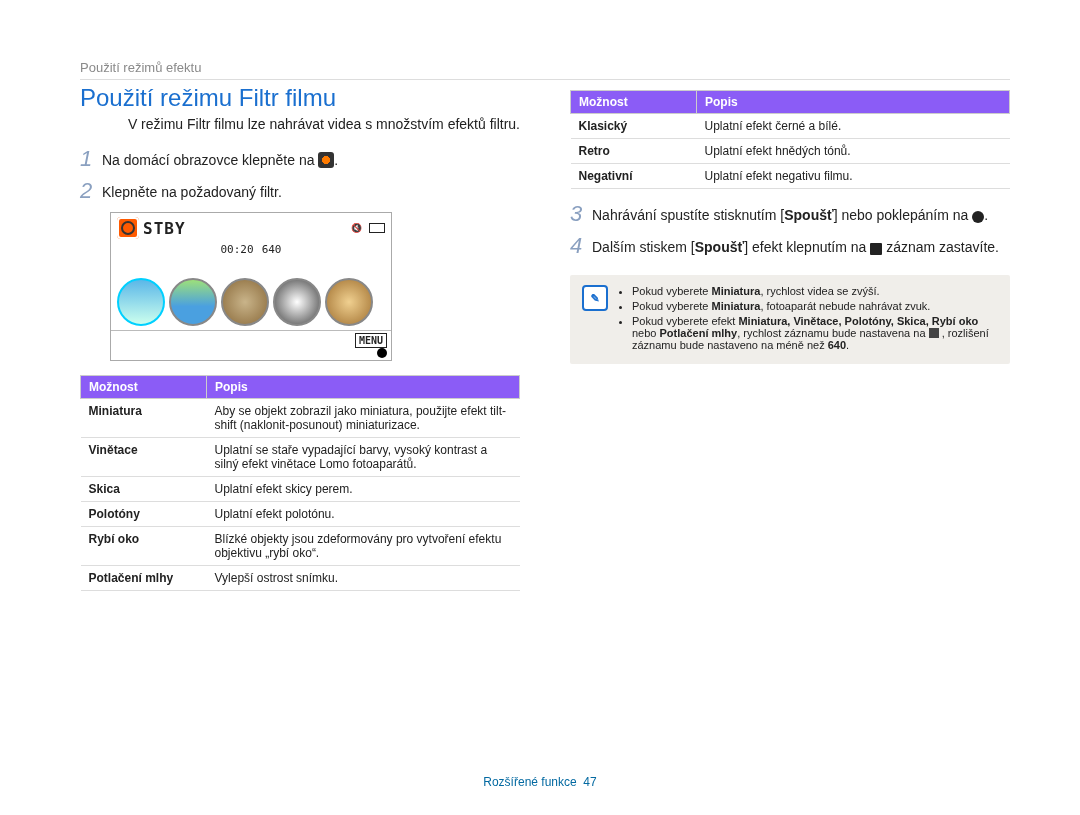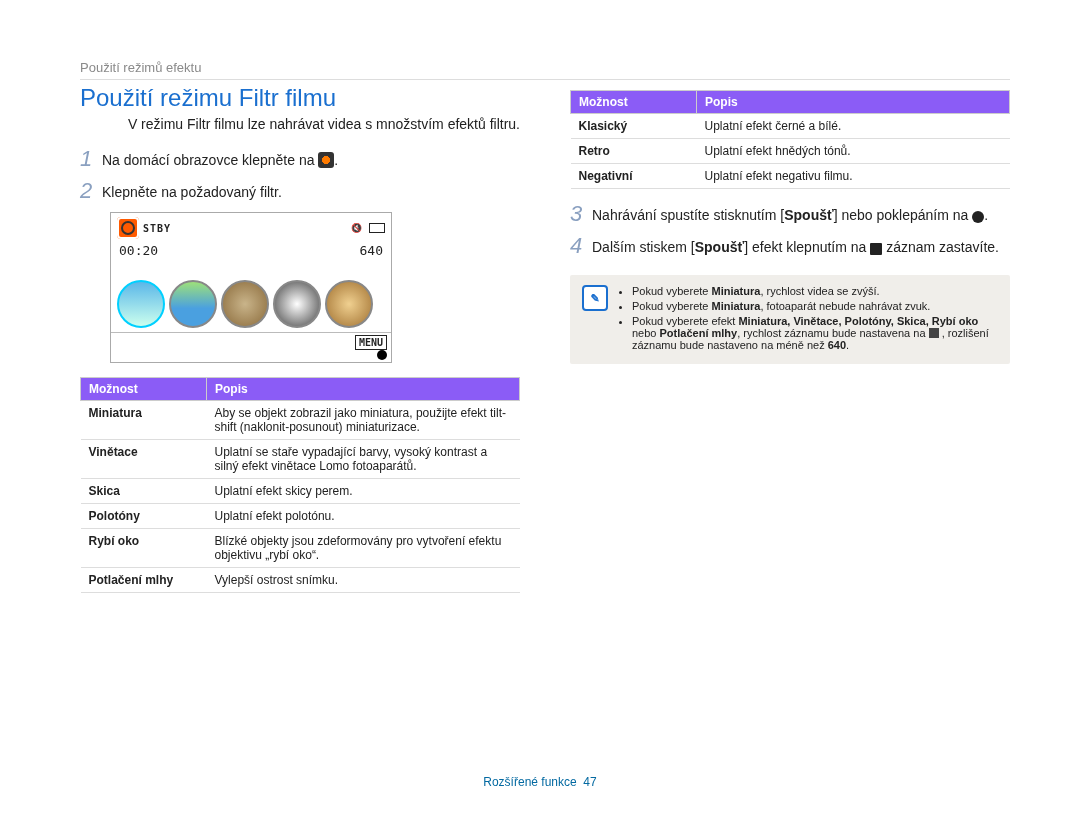--- a/index.html
+++ b/index.html
@@ -90,21 +90,21 @@
   }
   .stby-badge {
     display:flex; align-items:center; gap:4px;
   }
   .stby-ico {
     width:22px;height:22px;background:#ff5a00;border-radius:4px;
     display:flex;align-items:center;justify-content:center;
     box-shadow: inset 0 0 0 2px #fff;
   }
   .stby-ico::after{content:"";width:10px;height:10px;border:2px solid #333;border-radius:50%;}
-  .stby-text{font-weight:bold;font-size:10px;letter-spacing:1px;color:#222;}
+  .stby-text{font-weight:bold;font-size:16px;letter-spacing:1px;color:#222;}
   .preview-info{font-size:9px;display:flex;gap:6px;align-items:center;}
   .preview-body{
     height: 70px;
     display:flex;
     gap:4px;
     padding: 0 6px 4px 6px;
     align-items:flex-end;
     background: #fff;
   }
   .thumb{
@@ -180,21 +180,21 @@
         <div class="preview-top">
           <div class="stby-badge">
             <span class="stby-ico"></span>
             <span class="stby-text">STBY</span>
           </div>
           <div class="preview-info">
             <span>🔇</span>
             <span style="border:1px solid #222;width:14px;height:8px;display:inline-block;"></span>
           </div>
         </div>
-        <div style="display:flex;justify-content:space-between;gap:8px;padding:0 8px;font-size:13px;">
+        <div style="display:flex;justify-content:center;gap:8px;padding:0 8px;font-size:11px;">
           <span>00:20</span>
           <span>640</span>
         </div>
         <div class="preview-body">
           <div class="thumb sel"></div>
           <div class="thumb green"></div>
           <div class="thumb sepia"></div>
           <div class="thumb bw"></div>
           <div class="thumb dog"></div>
         </div>

